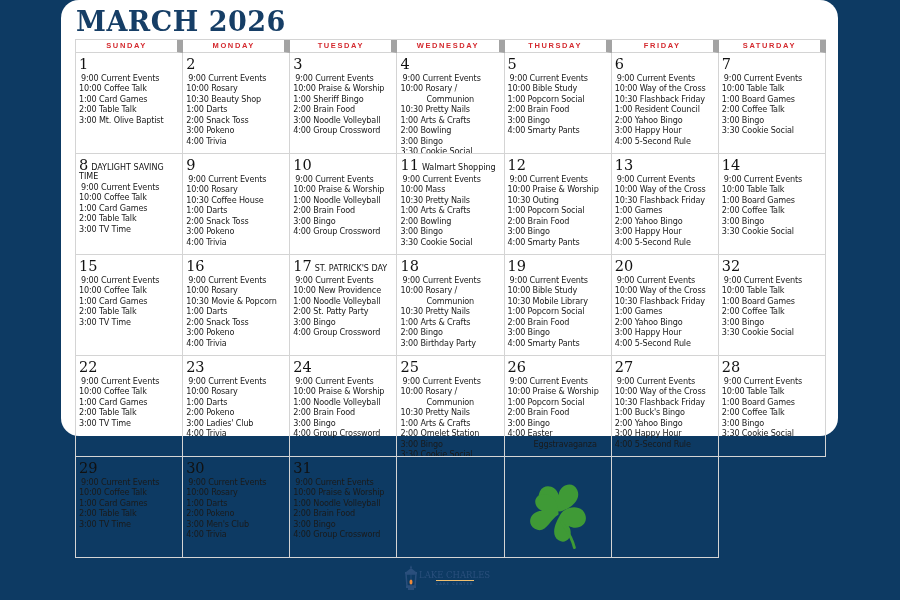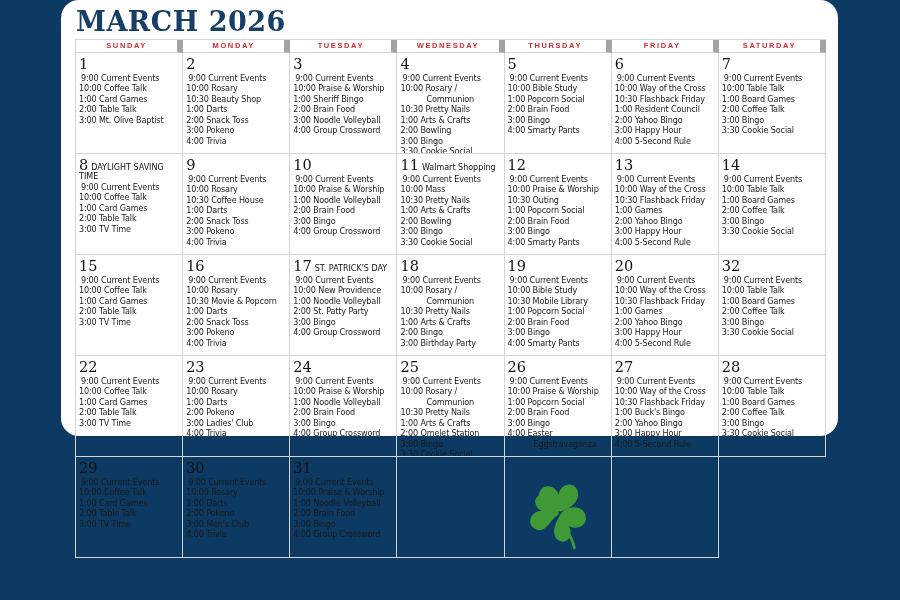--- a/index.html
+++ b/index.html
@@ -346,13 +346,29 @@
             <path d="M50 48 C30 45 15 35 22 20 C28 8 45 12 48 25 C50 10 68 5 74 18 C80 32 65 44 50 48 Z"></path>
             <path d="M48 50 C35 58 30 78 15 70 C2 62 10 45 25 45 C12 40 12 22 28 22 C42 22 48 35 48 50 Z" transform="translate(0,2)"></path>
             <path d="M52 50 C60 40 80 38 85 52 C90 66 75 75 62 68 C70 80 60 95 48 88 C36 80 44 62 52 50 Z"></path>
             <path d="M52 62 C58 72 66 82 70 98" stroke="#3f9a36" stroke-width="4" fill="none" stroke-linecap="round"></path>
           </g>
         </svg>
       </div>
       <div class="cell"></div>
     </div>
 
+  <div class="logo">
+    <svg width="14" height="26" viewBox="0 0 14 26">
+      <path d="M7 0 L8 3 L6 3 Z" fill="#2a4f7c"></path>
+      <path d="M2 7 L7 3 L12 7 Z" fill="#2a4f7c"></path>
+      <rect x="1" y="7" width="12" height="2" fill="#2a4f7c"></rect>
+      <path d="M2 9 L12 9 L11 21 L3 21 Z" fill="none" stroke="#2a4f7c" stroke-width="1.5"></path>
+      <line x1="7" y1="9" x2="7" y2="21" stroke="#2a4f7c" stroke-width="0.8"></line>
+      <ellipse cx="7" cy="17" rx="1.5" ry="2.5" fill="#f08a3a"></ellipse>
+      <rect x="2" y="21" width="10" height="2" fill="#2a4f7c"></rect>
+      <rect x="4" y="23" width="6" height="2" fill="#2a4f7c"></rect>
+    </svg>
+    <div class="logo-text">
+      <span class="logo-main">LAKE CHARLES</span>
+      <span class="logo-sub">CARE CENTER</span>
+    </div>
+  </div>
 </div>
 
 </body></html>

